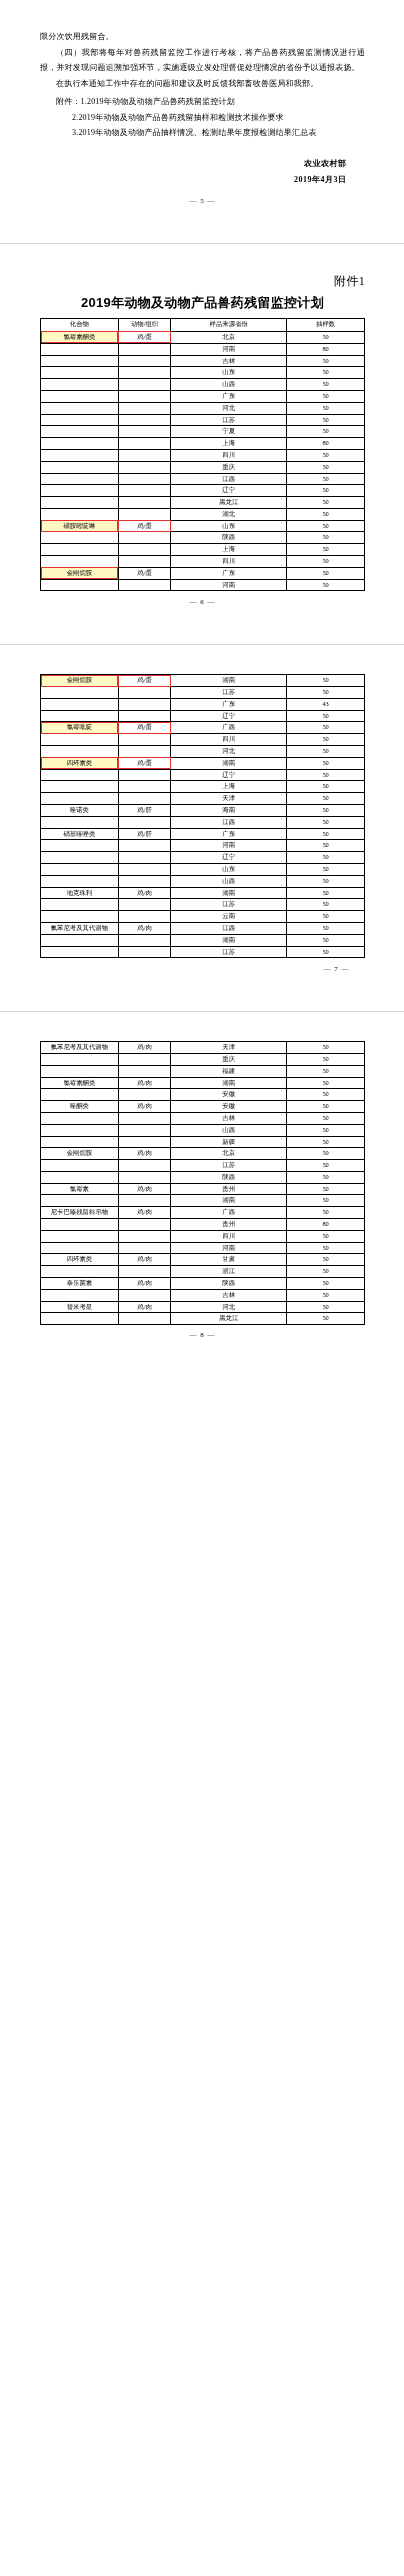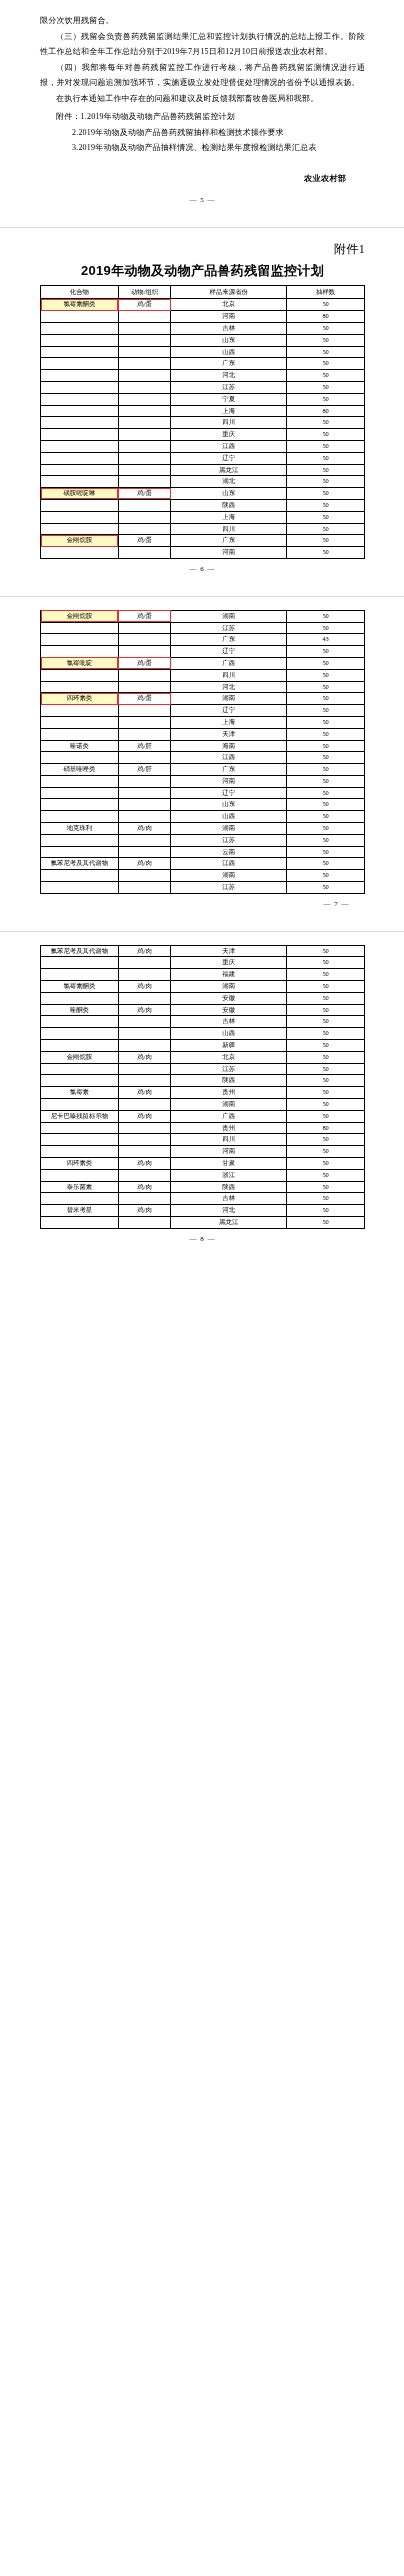--- a/index.html
+++ b/index.html
@@ -5,21 +5,21 @@
   html,body{margin:0;padding:0;background:#ffffff;}
   body{
     width:405px;
     font-family:"Liberation Serif", serif;
     color:#000;
     -webkit-font-smoothing:antialiased;
   }
   .page{
     width:405px;
     box-sizing:border-box;
-    padding:0 40px;
+    padding:16px 40px;
     position:relative;
   }
   .page-sep{
     width:405px;
     height:0.5px;
     background:#d9d9d9;
     margin:9.3px 0 0 0;
   }
   .gap{height:13.4px;}
   p.para{
@@ -115,31 +115,31 @@
     text-align:right;
     padding-right:15.5px;
   }
 </style>
 </head>
 <body>
 
 <div class="page">
   <div class="gap"></div>
   <p class="para noindent">限分次饮用残留合。</p>
-  <p class="para">（三）残留会负责兽药残留监测结果汇总和监控计划执行情况的总结上报工作。阶段性工作总结和全年工作总结分别于2019年7月15日和12月10日前报送农业农村部。</p>
   <p class="para">（四）我部将每年对兽药残留监控工作进行考核，将产品兽药残留监测情况进行通报，并对发现问题追溯加强环节，实施逐级立发处理督促处理情况的省份予以通报表扬。</p>
   <p class="para">在执行本通知工作中存在的问题和建议及时反馈我部畜牧兽医局和我部。</p>
 
   <div class="attach-list">
     <p class="first"><span>附件：</span><span>1.2019年动物及动物产品兽药残留监控计划</span></p>
     <p class="cont">2.2019年动物及动物产品兽药残留抽样和检测技术操作要求</p>
     <p class="cont">3.2019年动物及动物产品抽样情况、检测结果年度报检测结果汇总表</p>
   </div>
 
   <div class="sign">农业农村部</div>
+  <div class="sign" style="margin-top:0;">2019年4月3日</div>
   <div class="pagenum">— 5 —</div>
   <div class="gap"></div>
 </div>
 <div class="page-sep"></div>
 
 <div class="page">
   <div class="gap"></div>
   <p class="attach-label">附件1</p>
   <h1 class="doc-title">2019年动物及动物产品兽药残留监控计划</h1>
   <table class="mon">

